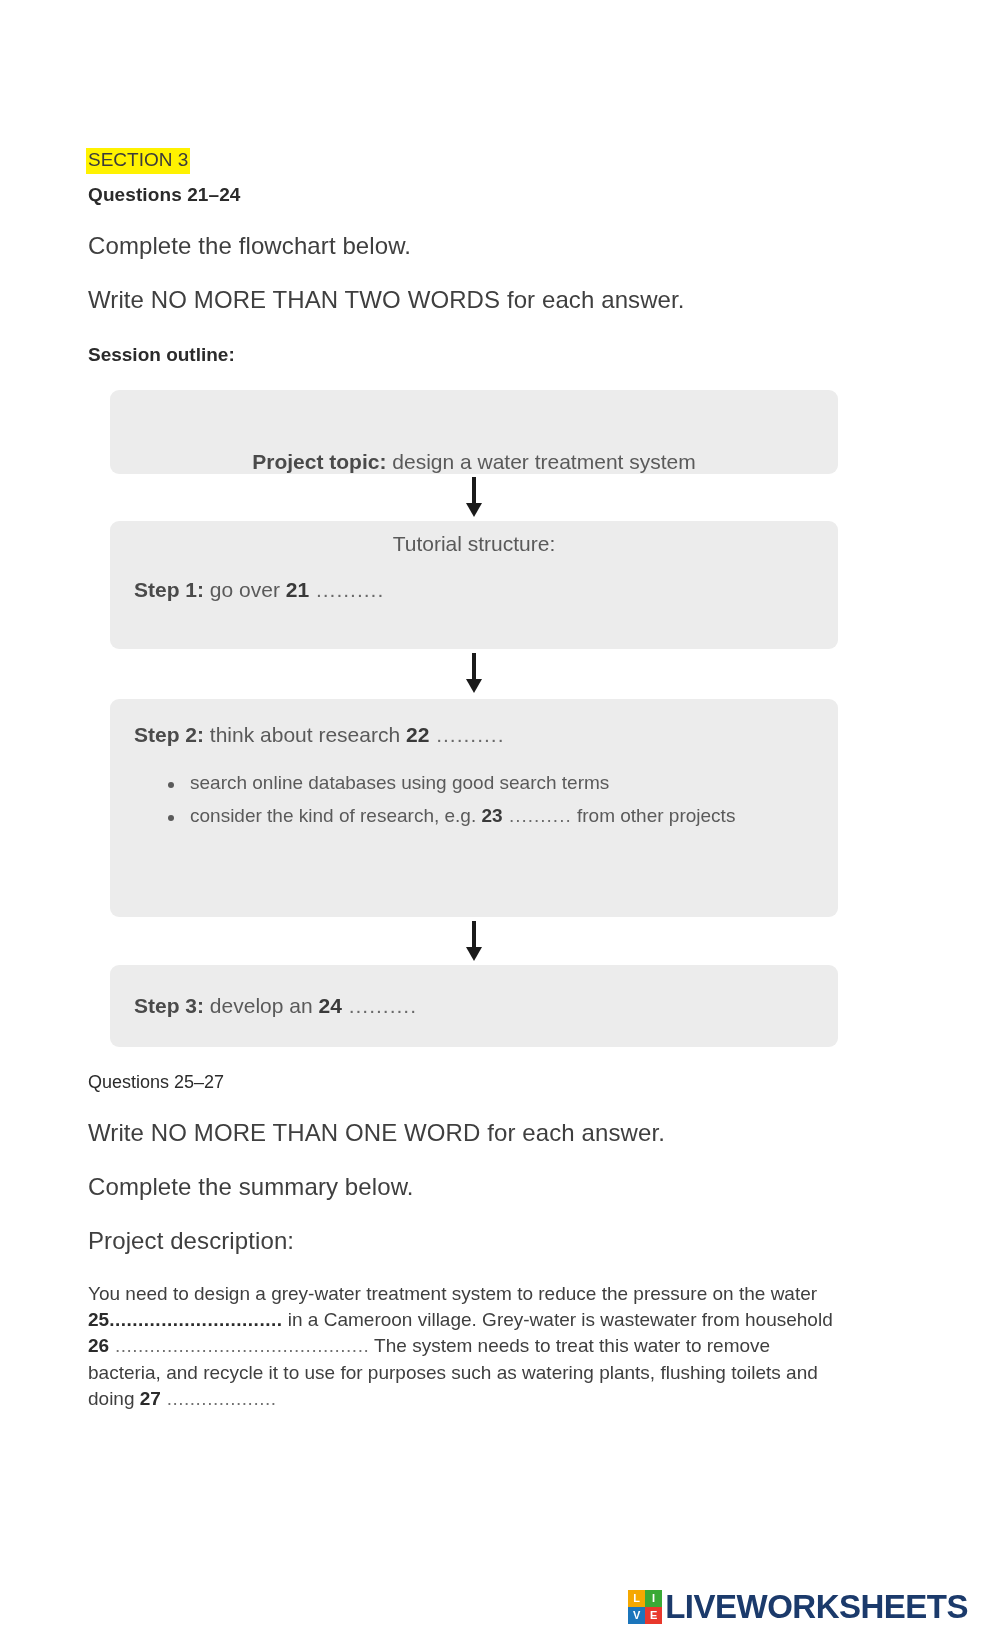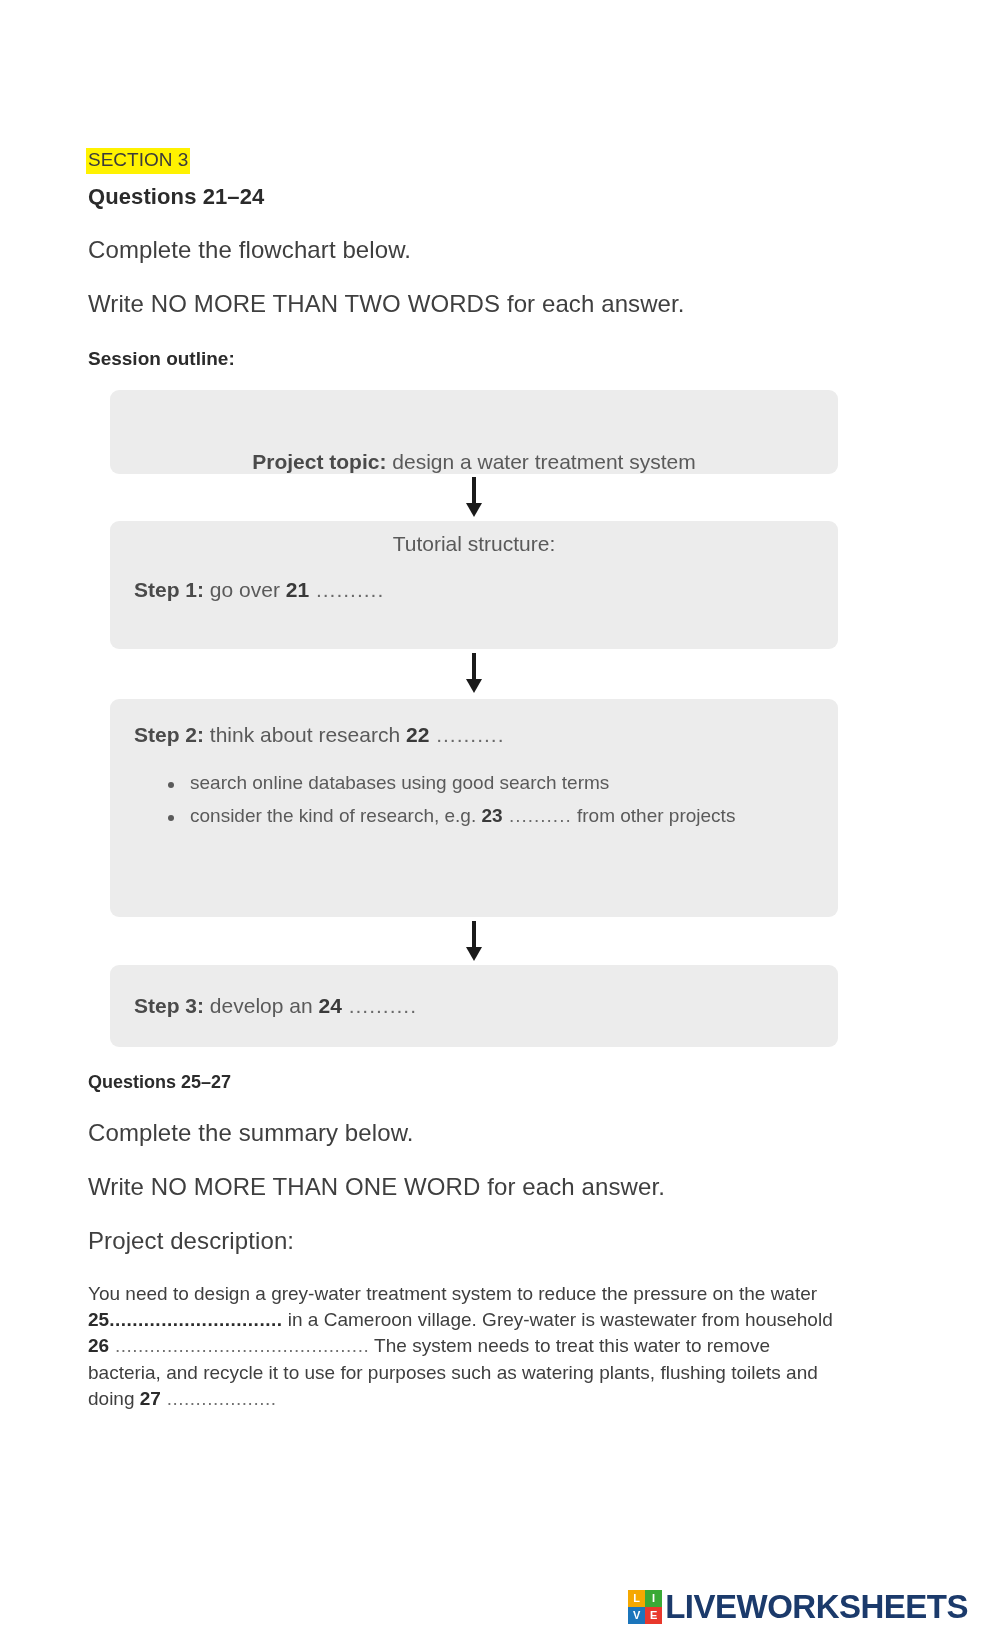--- a/index.html
+++ b/index.html
@@ -32,21 +32,21 @@
   .section-title {
     font-size: 19px;
     color: #3b3b3b;
     line-height: 1.2;
     display: inline-block;
     background: #fff200;
     padding: 1px 2px 2px 2px;
     margin-left: -2px;
   }
   .questions-head {
-    font-size: 22px;
+    font-size: 19px;
     font-weight: bold;
     color: #2b2b2b;
     margin-top: 10px;
     letter-spacing: .1px;
   }
   .plain-line {
     font-size: 24px;
     color: #3f3f3f;
     margin-top: 26px;
     letter-spacing: .1px;
@@ -125,21 +125,21 @@
 
   
   .lower {
     position: absolute;
     left: 88px;
     top: 1072px;
     width: 790px;
   }
   .q2-head {
     font-size: 18px;
-    font-weight: bold;
+    font-weight: normal;
     color: #2b2b2b;
   }
   .lower .plain-line { margin-top: 26px; }
   .para {
     margin-top: 26px;
     font-size: 19px;
     color: #3f3f3f;
     line-height: 1.38;
     width: 760px;
   }
@@ -251,22 +251,22 @@
     <div class="fbox b4">
       <div style="font-size:21px;color:#5a5a5a;">
         <span class="lbl">Step 3:</span><span> develop an </span><span class="num">24</span><span class="dots"> ..........</span>
       </div>
     </div>
 
   </div>
 
   <div class="lower">
     <div class="q2-head">Questions 25–27</div>
+    <div class="plain-line">Write NO MORE THAN ONE WORD for each answer.</div>
     <div class="plain-line">Complete the summary below.</div>
-    <div class="plain-line">Write NO MORE THAN ONE WORD for each answer.</div>
     <div class="plain-line">Project description:</div>
     <div class="para"><span>You need to design a grey-water treatment system to reduce the pressure on the water </span><b>25</b><span class="dots-b">..............................</span><span> in a Cameroon village. Grey-water is wastewater from household </span><b>26</b><span class="dots-l"> ............................................</span><span> The system needs to treat this water to remove bacteria, and recycle it to use for purposes such as watering plants, flushing toilets and doing </span><b>27</b><span class="dots-l"> ...................</span></div>
   </div>
 
   <div class="logo">
     <div class="logo-tiles">
       <span class="t-l">L</span>
       <span class="t-i">I</span>
       <span class="t-v">V</span>
       <span class="t-e">E</span>

